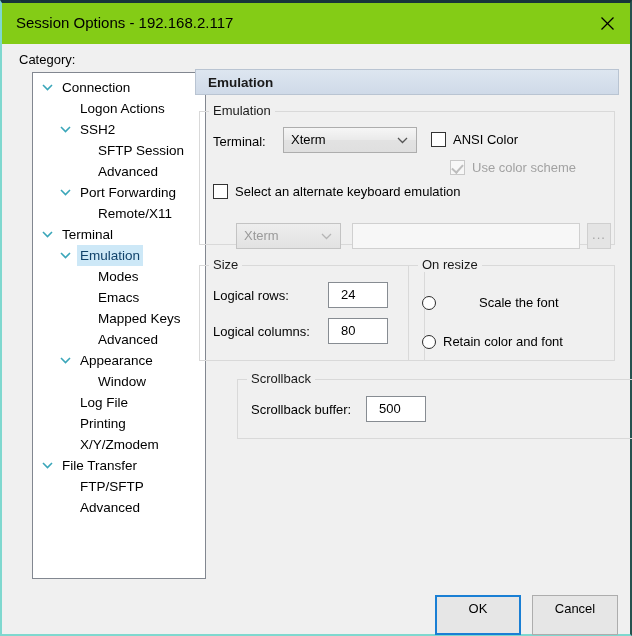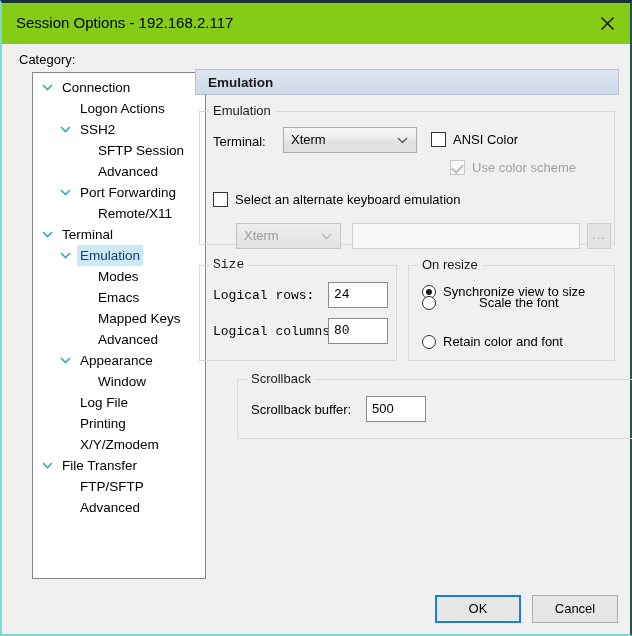--- a/index.html
+++ b/index.html
@@ -190,21 +190,21 @@
 
   
   .textbox {
     position: absolute;
     box-sizing: border-box;
     height: 26px;
     background: #ffffff;
     border: 1px solid #878c92;
     font-size: 13px;
     line-height: 24px;
-    padding-left: 5px;
+    padding-left: 12px;
     white-space: nowrap;
     color: #000;
     cursor: text;
   }
   .textbox.disabled {
     border-color: #d0d0d0;
     background: #f7f7f7;
   }
 
   
@@ -283,21 +283,21 @@
     border-radius: 50%;
     background: #1c1c1c;
   }
   .rd-label { font-size: 13px; }
 
   
   .dlg-button {
     position: absolute;
     box-sizing: border-box;
     width: 86px;
-    height: 28px;
+    height: 40px;
     line-height: 26px;
     text-align: center;
     font-size: 13px;
     background: #e6e6e6;
     border: 1px solid #adadad;
     cursor: pointer;
   }
   .dlg-button.default {
     border: 2px solid #1a7fd4;
     line-height: 24px;
@@ -446,56 +446,52 @@
         <div class="checkrow" style="left:231px; top:20px;">
           <span class="cbox"></span>
           <span class="ck-label">ANSI Color</span>
         </div>
 
         <div class="checkrow disabled" style="left:250px; top:48px;">
           <span class="cbox checked"></span>
           <span class="ck-label">Use color scheme</span>
         </div>
 
-        <div class="checkrow" style="left:13px; top:80px;align-items:flex-end;">
+        <div class="checkrow" style="left:13px; top:72px;align-items:flex-end;">
           <span class="cbox"></span>
           <span class="ck-label">Select an alternate keyboard emulation</span>
         </div>
 
         <div class="combobox disabled" style="left:36px; top:111px; width:105px;">
           <span class="cb-text">Xterm</span>
           <span class="cb-arrow">
             <svg width="11" height="7" viewBox="0 0 11 7" aria-hidden="true">
               <polyline points="1,1 5.5,5.5 10,1" fill="none" stroke="#b5b5b5" stroke-width="1.3"></polyline>
             </svg>
           </span>
         </div>
 
         <div class="textbox disabled" style="left:152px; top:111px; width:228px;" placeholder=""></div>
 
         <div class="dots-button" style="left:387px; top:111px;">...</div>
       </div>
 
-      <div class="groupbox" style="left:4px; top:196px; width:198px; height:96px;font-family:Liberation Mono, monospace;">
+      <div class="groupbox" style="left:4px; top:196px; width:226px; height:96px;">
         <span class="gb-title">Size</span>
 
         <span class="field-label" style="left:13px; top:22px;">Logical rows:</span>
         <div class="textbox" style="left:128px; top:16px; width:60px;">24</div>
 
         <span class="field-label" style="left:13px; top:58px;">Logical columns:</span>
         <div class="textbox" style="left:128px; top:52px; width:60px;">80</div>
       </div>
 
       <div class="groupbox" style="left:213px; top:196px; width:207px; height:96px;">
         <span class="gb-title">On resize</span>
 
-        <div class="radiorow" style="left:13px; top:18px;">
-          <span class="rbox selected"></span>
-          <span class="rd-label">Synchronize view to size</span>
-        </div>
         <div class="radiorow" style="left:13px; top:29px;gap:36px;">
           <span class="rbox"></span>
           <span class="rd-label">Scale the font</span>
         </div>
         <div class="radiorow" style="left:13px; top:68px;">
           <span class="rbox"></span>
           <span class="rd-label">Retain color and font</span>
         </div>
       </div>
 

